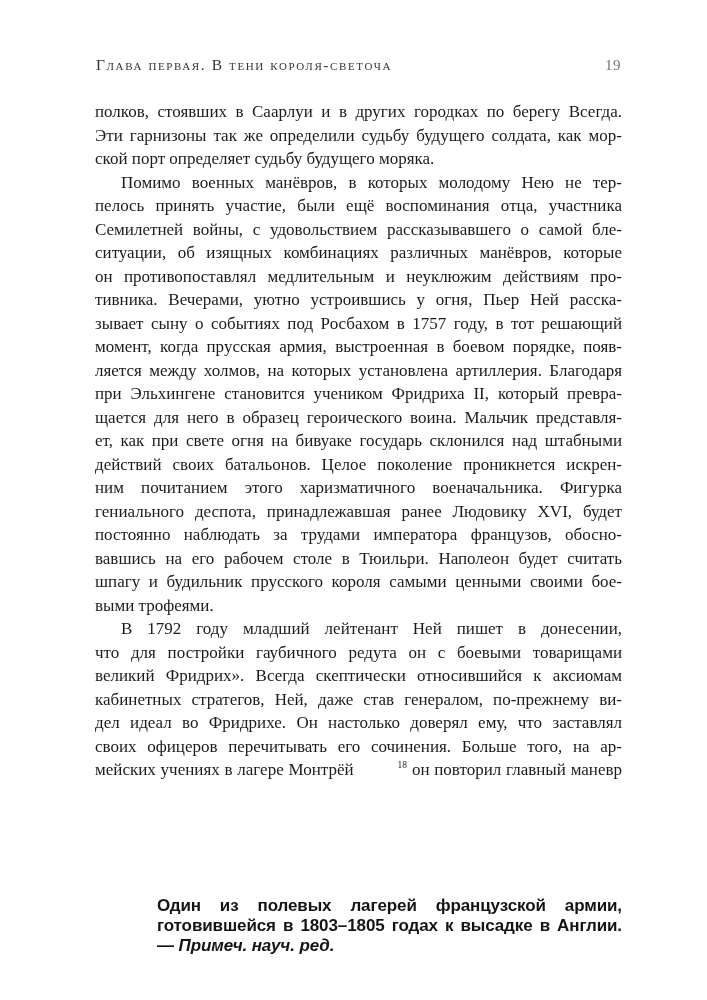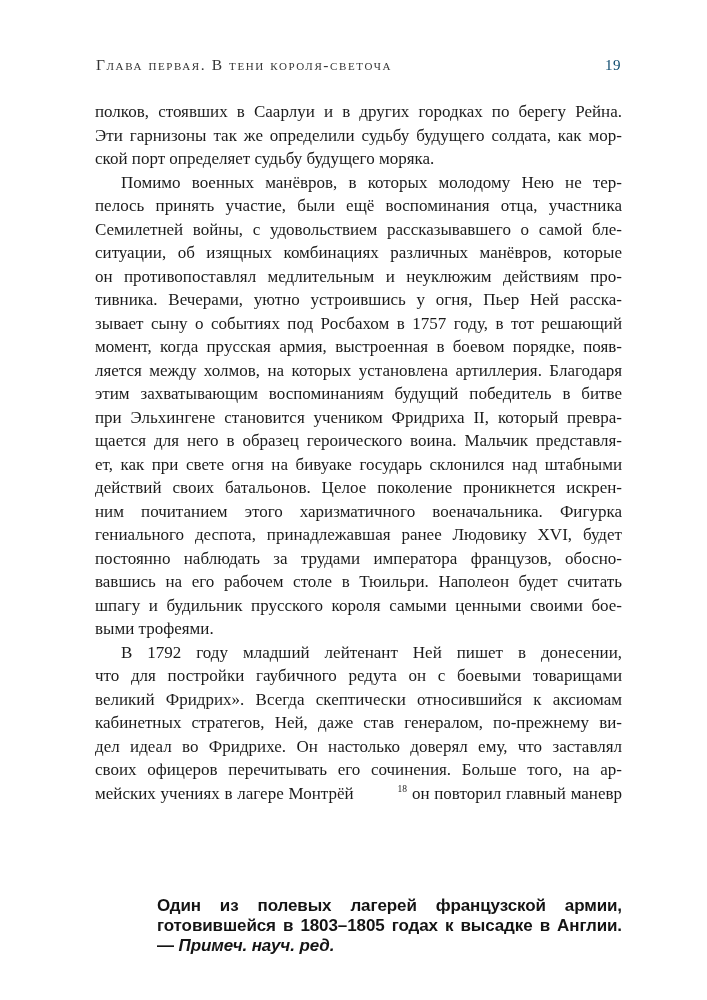--- a/index.html
+++ b/index.html
@@ -24,21 +24,21 @@
     color: #333333;
   }
   .chapter-title {
     font-variant: small-caps;
     font-size: 15.5px;
     letter-spacing: 1.6px;
   }
   .page-number {
     font-size: 15px;
     letter-spacing: 0.5px;
-    color: #0c4a6e;
+    color: #737373;
   }
   .body-text {
     position: absolute;
     left: 95px;
     top: 100px;
     width: 527px;
     font-size: 17px;
     line-height: 23.5px;
     color: #1b1b1b;
   }
@@ -76,35 +76,34 @@
 
 <div class="page">
 
   <header class="running-head">
     <span class="chapter-title">Глава первая. В тени короля-светоча</span>
     <span class="page-number">19</span>
   </header>
 
   <main class="body-text">
       <div class="paragraph">
-        <div class="line">полков, стоявших в Саарлуи и в других городках по берегу Рейна.</div>
+        <div class="line">полков, стоявших в Саарлуи и в других городках по берегу Всегда.</div>
         <div class="line">Эти гарнизоны так же определили судьбу будущего солдата, как мор-</div>
         <div class="line para-last">ской порт определяет судьбу будущего моряка.</div>
       </div>
       <div class="paragraph">
         <div class="line first-indent">Помимо военных манёвров, в которых молодому Нею не тер-</div>
         <div class="line">пелось принять участие, были ещё воспоминания отца, участника</div>
         <div class="line">Семилетней войны, с удовольствием рассказывавшего о самой бле-</div>
         <div class="line">ситуации, об изящных комбинациях различных манёвров, которые</div>
         <div class="line">он противопоставлял медлительным и неуклюжим действиям про-</div>
         <div class="line">тивника. Вечерами, уютно устроившись у огня, Пьер Ней расска-</div>
         <div class="line">зывает сыну о событиях под Росбахом в 1757 году, в тот решающий</div>
         <div class="line">момент, когда прусская армия, выстроенная в боевом порядке, появ-</div>
         <div class="line">ляется между холмов, на которых установлена артиллерия. Благодаря</div>
-        <div class="line">этим захватывающим воспоминаниям будущий победитель в битве</div>
         <div class="line">при Эльхингене становится учеником Фридриха II, который превра-</div>
         <div class="line">щается для него в образец героического воина. Мальчик представля-</div>
         <div class="line">ет, как при свете огня на бивуаке государь склонился над штабными</div>
         <div class="line">действий своих батальонов. Целое поколение проникнется искрен-</div>
         <div class="line">ним почитанием этого харизматичного военачальника. Фигурка</div>
         <div class="line">гениального деспота, принадлежавшая ранее Людовику XVI, будет</div>
         <div class="line">постоянно наблюдать за трудами императора французов, обосно-</div>
         <div class="line">вавшись на его рабочем столе в Тюильри. Наполеон будет считать</div>
         <div class="line">шпагу и будильник прусского короля самыми ценными своими бое-</div>
         <div class="line para-last">выми трофеями.</div>

